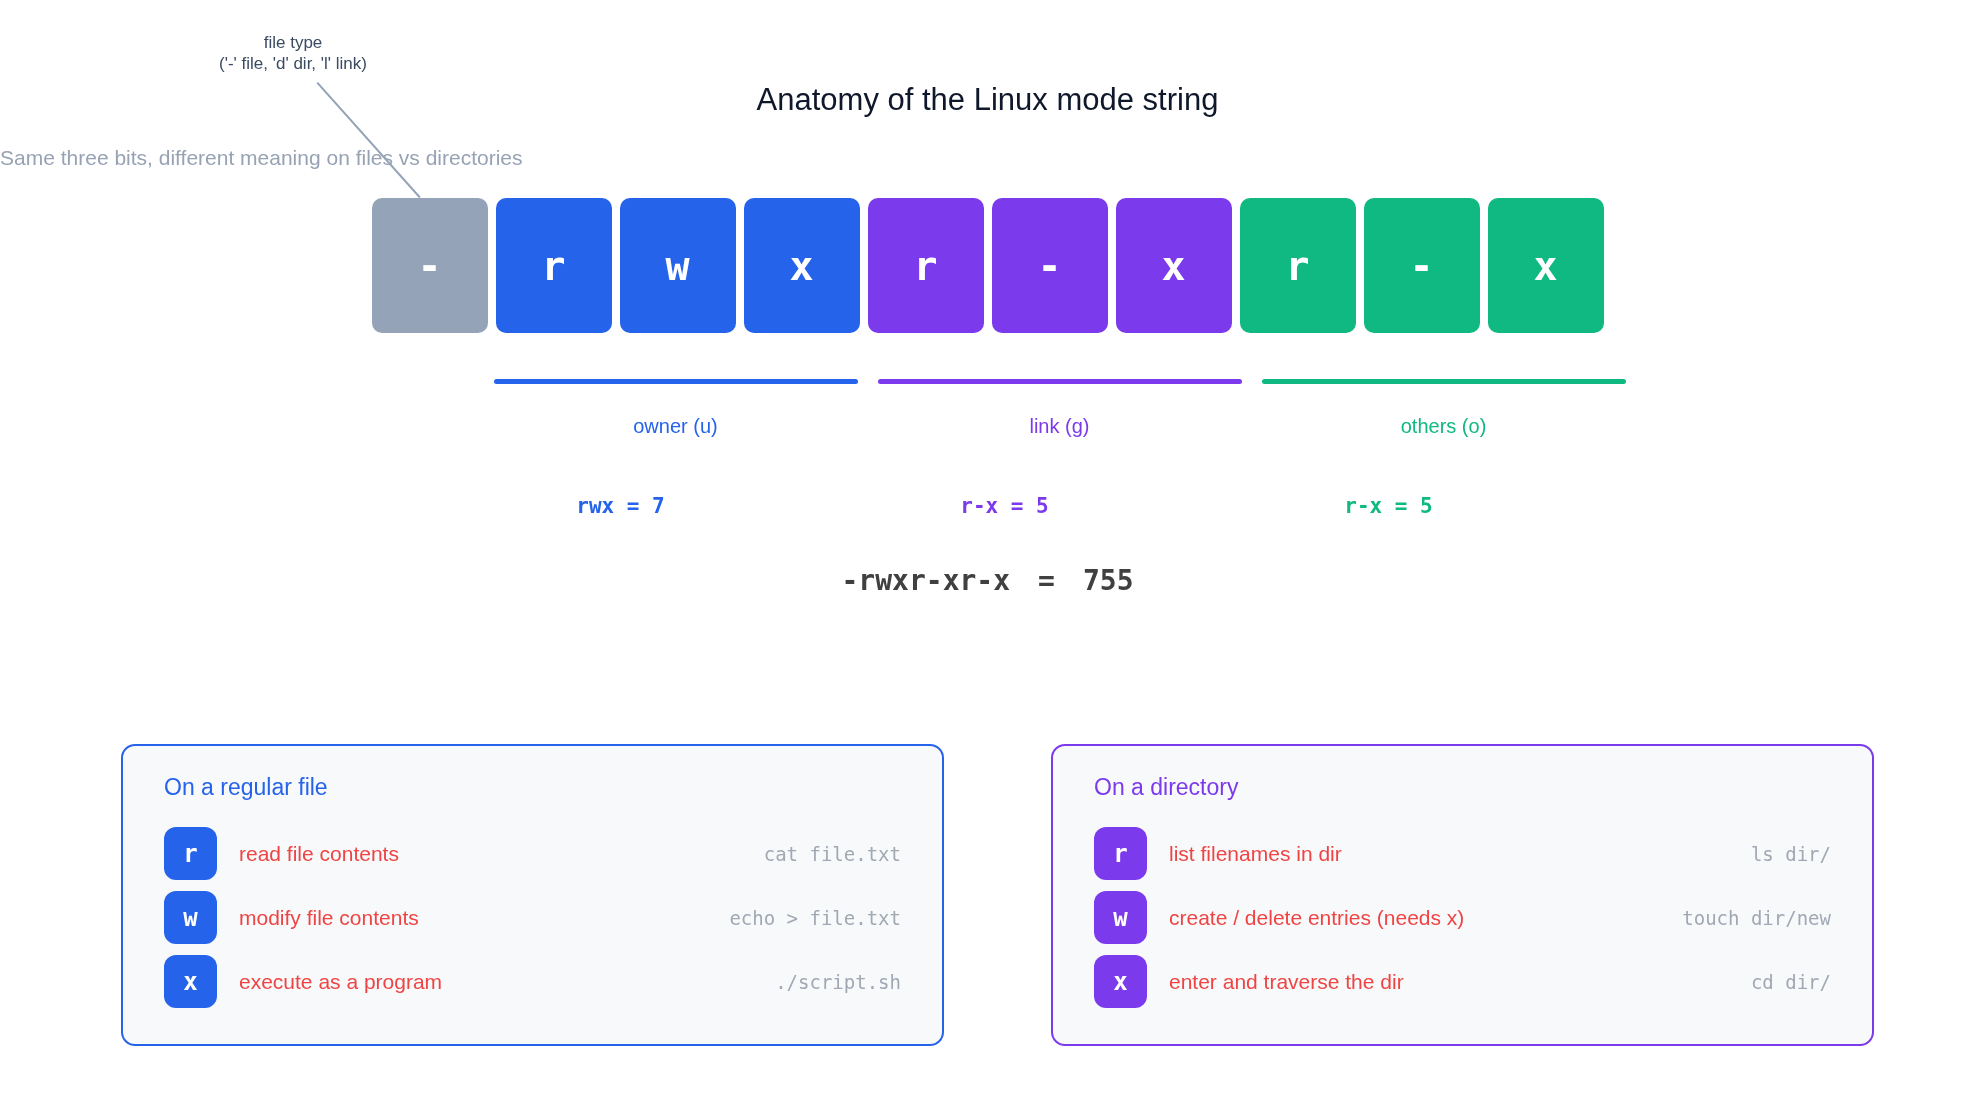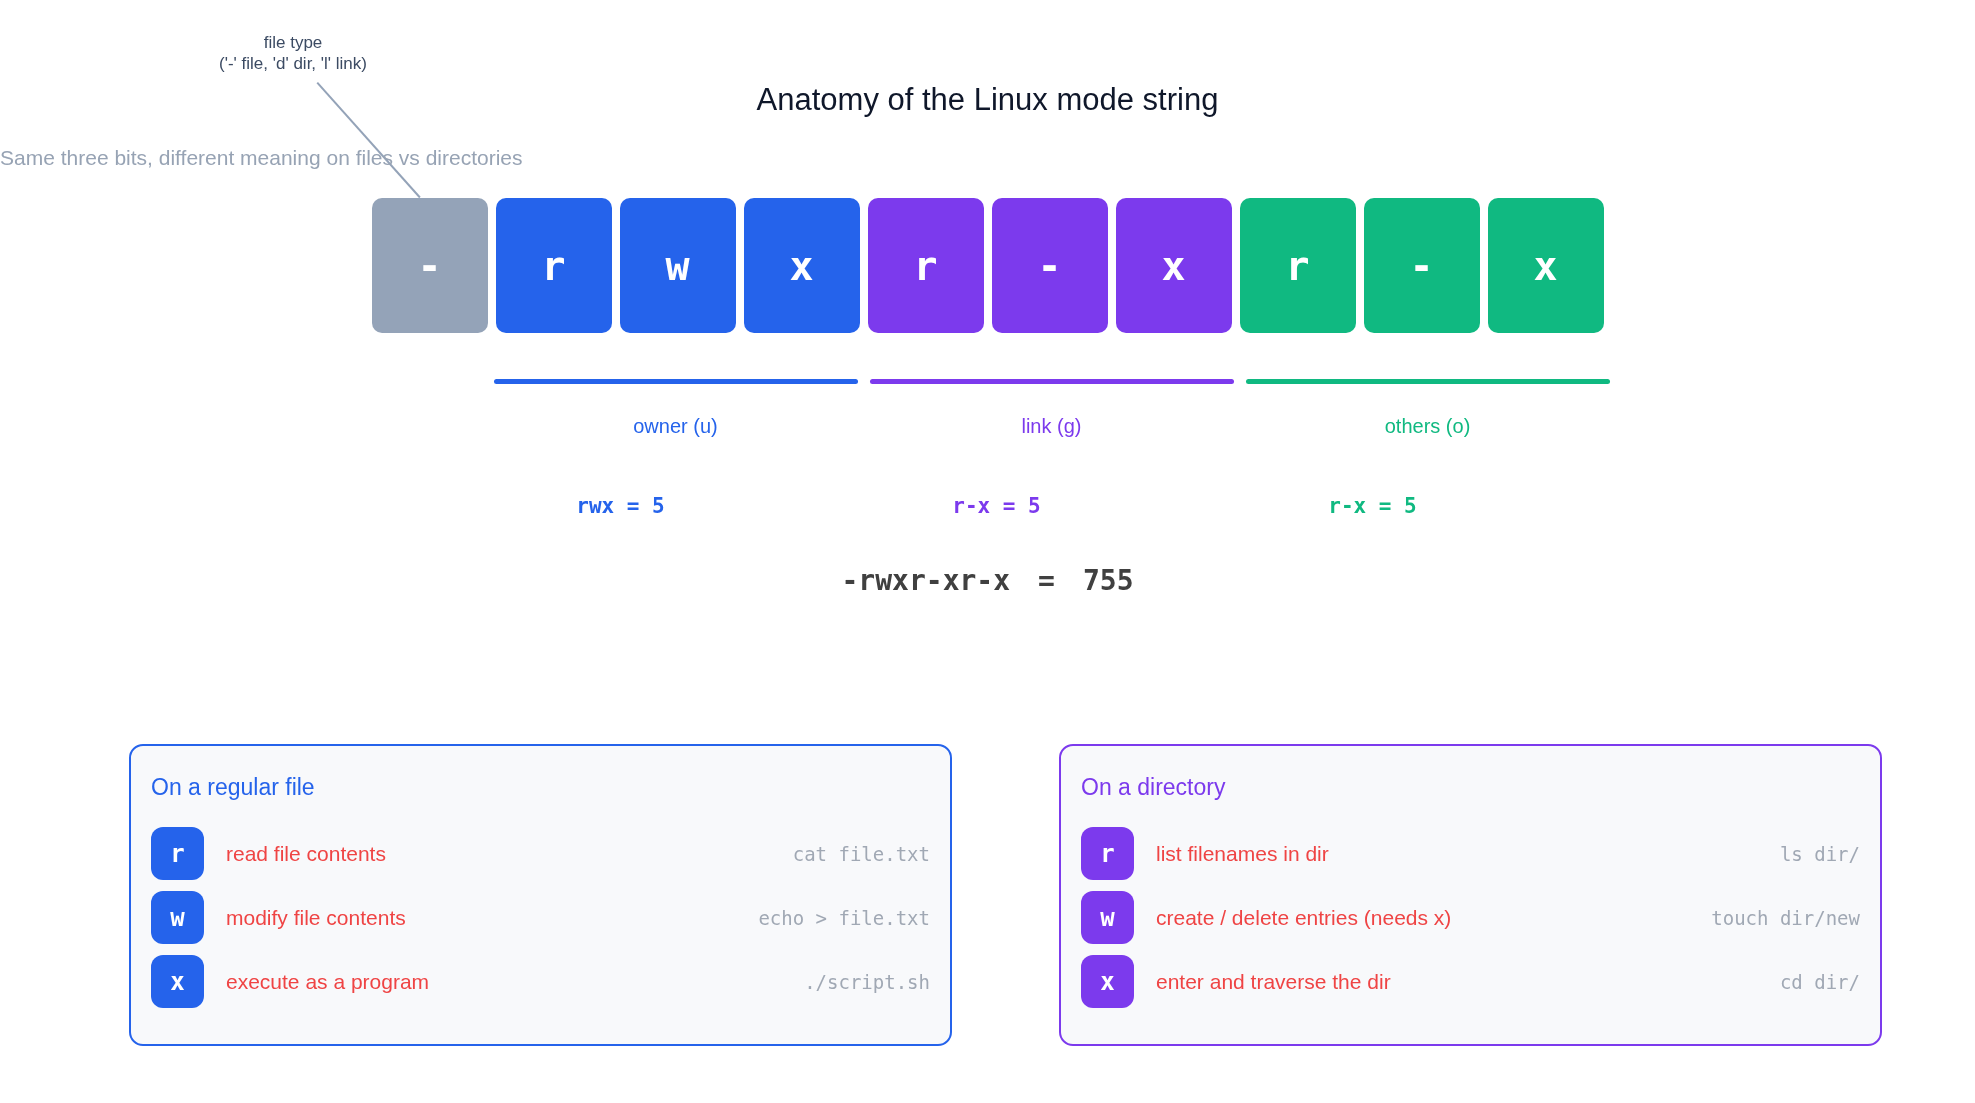--- a/index.html
+++ b/index.html
@@ -17,35 +17,35 @@
     font-size:31px;color:#0f172a;}
   .subtitle{position:absolute;top:146px;left:0;width:100%;
     font-size:21px;color:#97a3b4;}
   
   .tiles-row{position:absolute;top:198px;left:0;width:100%;
     display:flex;justify-content:center;gap:8px;}
   .tile{width:116px;height:135px;border-radius:10px;display:flex;align-items:center;
     justify-content:center;color:#ffffff;font-family:"DejaVu Sans Mono",monospace;
     font-weight:bold;font-size:40px;}
   
-  .group-row{position:absolute;left:calc(50% - 494px);display:flex;gap:12px;align-items:center;}
+  .group-row{position:absolute;left:calc(50% - 494px);display:flex;gap:20px;align-items:center;}
   .underlines{top:379px;}
   .underline{width:364px;height:4.5px;border-radius:3px;}
   .group-labels{top:415px;}
   .group-label{width:364px;text-align:center;font-size:20px;}
   .octals{top:494px;margin-left:-55px;}
   .octal{width:364px;text-align:center;font-family:"DejaVu Sans Mono",monospace;
     font-weight:bold;font-size:21px;}
   
   .mode-summary{position:absolute;top:564px;left:0;width:100%;text-align:center;
     font-family:"DejaVu Sans Mono",monospace;font-weight:bold;font-size:28px;color:#404040;}
   .mode-summary .eq{margin:0 28px;}
   
   .card{position:absolute;top:744px;width:823px;height:302px;box-sizing:border-box;
-    border-radius:14px;border:2.5px solid;background:#f8f9fb;padding:28px 20px;margin-left:8px;}
+    border-radius:14px;border:2.5px solid;background:#f8f9fb;padding:28px 41px;}
   .card-left{left:121px;}
   .card-right{left:1051px;}
   .card-title{font-size:23px;margin:0 0 26px 0;font-weight:normal;}
   .perm-row{display:flex;align-items:center;height:53px;margin-bottom:11px;}
   .badge{width:53px;height:53px;border-radius:12px;flex:0 0 auto;display:flex;
     align-items:center;justify-content:center;color:#ffffff;
     font-family:"DejaVu Sans Mono",monospace;font-weight:bold;font-size:24px;}
   .desc{margin-left:22px;font-size:21px;color:#ef4444;}
   .cmd{margin-left:auto;font-family:"DejaVu Sans Mono",monospace;font-size:19px;color:#a0a8b4;text-align:right;}
 </style>
@@ -82,21 +82,21 @@
     <div class="underline" style="background-color: rgb(16, 185, 129);"></div>
   </div>
 
   <div class="group-row group-labels">
     <div class="group-label" style="color: rgb(37, 99, 235);">owner (u)</div>
     <div class="group-label" style="color: rgb(124, 58, 237);">link (g)</div>
     <div class="group-label" style="color: rgb(16, 185, 129);">others (o)</div>
   </div>
 
   <div class="group-row octals">
-    <div class="octal" style="color: rgb(37, 99, 235);">rwx = 5</div>
+    <div class="octal" style="color: rgb(37, 99, 235);">rwx = 7</div>
     <div class="octal" style="color: rgb(124, 58, 237);">r-x = 5</div>
     <div class="octal" style="color: rgb(16, 185, 129);">r-x = 5</div>
   </div>
 
   <div class="mode-summary">
     <span>-rwxr-xr-x</span><span class="eq">=</span><span>755</span>
   </div>
 
   <div class="card card-left" style="border-color: rgb(37, 99, 235);">
     <h2 class="card-title" style="color: rgb(37, 99, 235);">On a regular file</h2>

